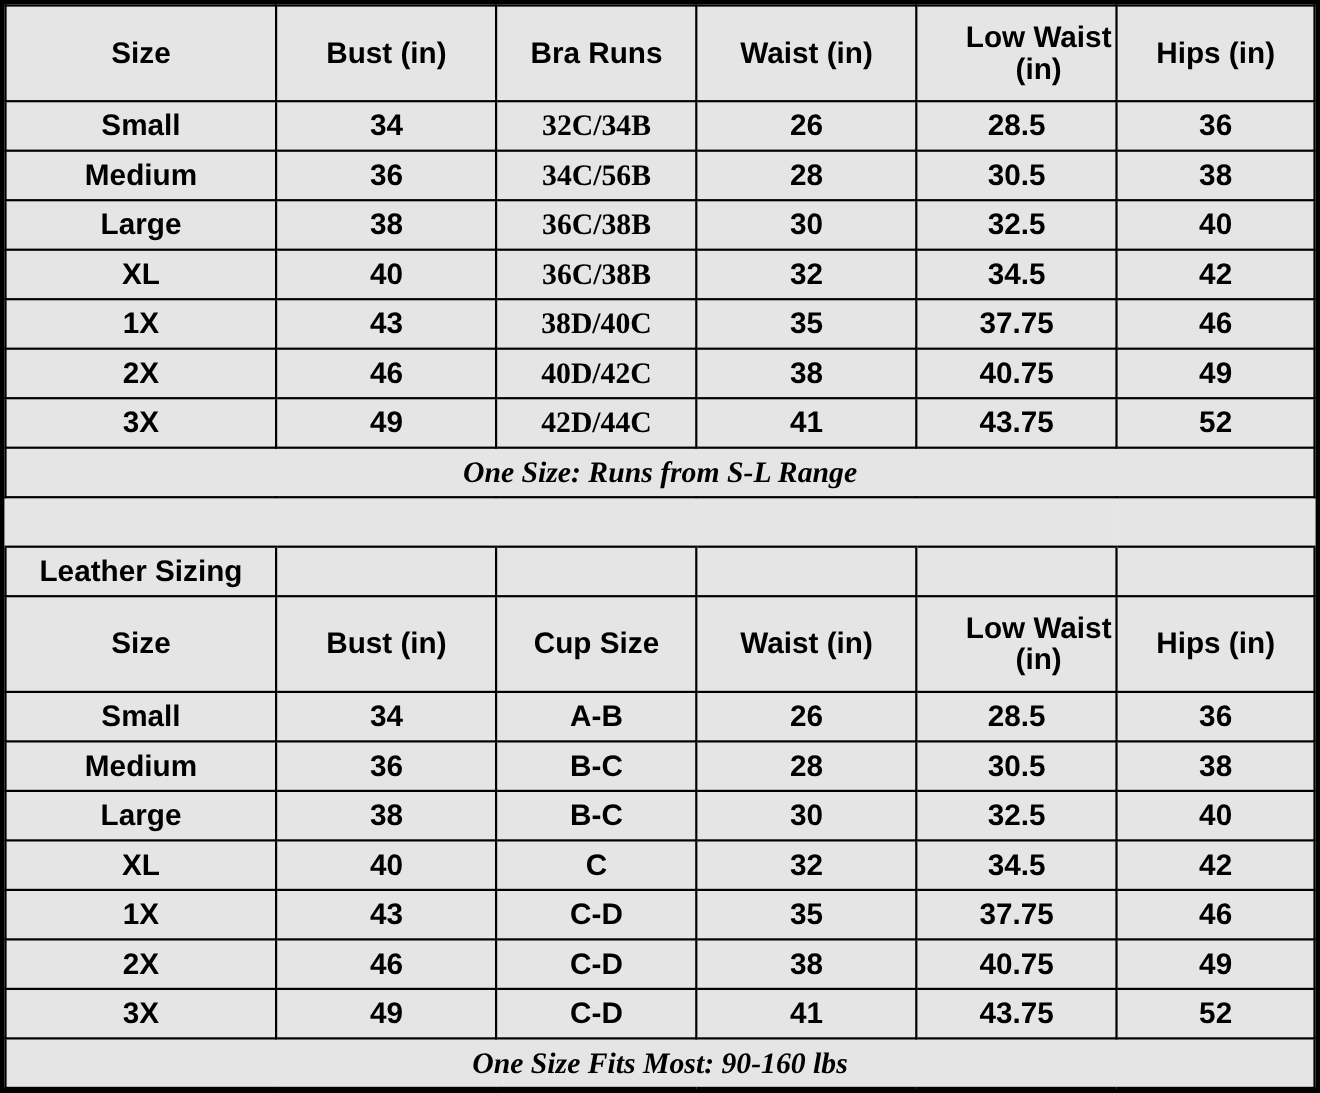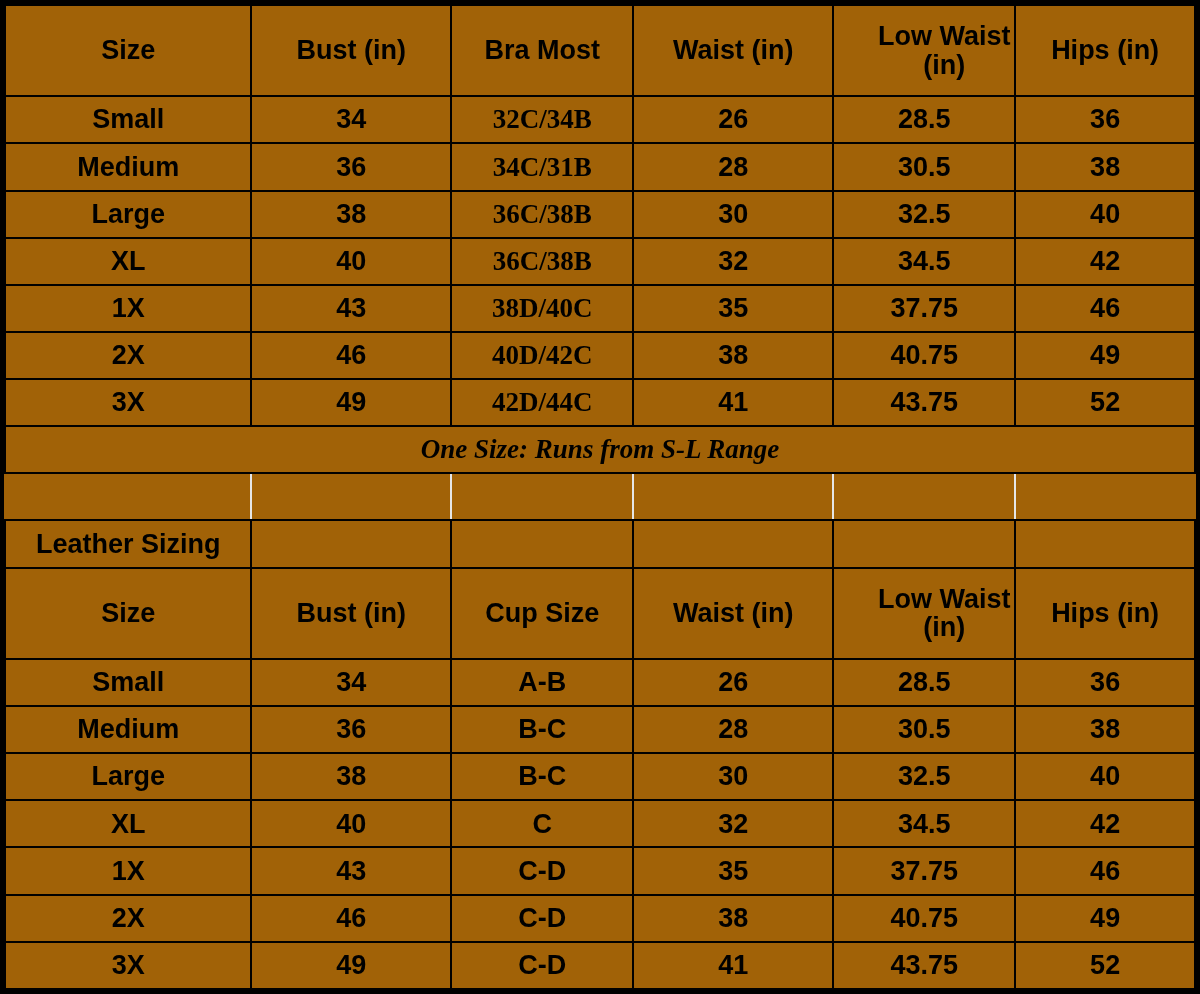--- a/index.html
+++ b/index.html
@@ -12,21 +12,21 @@
     height: 994px;
     font-family: "Liberation Sans", sans-serif;
     overflow: hidden;
   }
   .page {
     position: relative;
     width: 1200px;
     height: 994px;
     box-sizing: border-box;
     border: 4px solid #000000;
-    background: #a16207;
+    background: #e5e5e5;
   }
   table.sizechart {
     width: 100%;
     height: 100%;
     border-collapse: collapse;
     table-layout: fixed;
   }
   table.sizechart td {
     border: 2px solid #000000;
     text-align: center;
@@ -94,41 +94,41 @@
         <col class="c2">
         <col class="c3">
         <col class="c4">
         <col class="c5">
     </colgroup>
     <tbody>
 
       <tr class="header-row">
         <td class="no-left">Size</td>
         <td>Bust (in)</td>
-        <td>Bra Most</td>
+        <td>Bra Runs</td>
         <td>Waist (in)</td>
         <td>
           <span class="hdr-two-line">Low Waist</span>
           <span class="hdr-two-line">(in)</span>
         </td>
         <td class="no-right">Hips (in)</td>
       </tr>
 
       <tr class="data-row">
         <td class="no-left">Small</td>
         <td>34</td>
         <td class="bra">32C/34B</td>
         <td>26</td>
         <td>28.5</td>
         <td class="no-right">36</td>
       </tr>
       <tr class="data-row">
         <td class="no-left">Medium</td>
         <td>36</td>
-        <td class="bra">34C/31B</td>
+        <td class="bra">34C/56B</td>
         <td>28</td>
         <td>30.5</td>
         <td class="no-right">38</td>
       </tr>
       <tr class="data-row">
         <td class="no-left">Large</td>
         <td>38</td>
         <td class="bra">36C/38B</td>
         <td>30</td>
         <td>32.5</td>
@@ -251,15 +251,18 @@
       </tr>
       <tr class="data-row">
         <td class="no-left">3X</td>
         <td>49</td>
         <td>C-D</td>
         <td>41</td>
         <td>43.75</td>
         <td class="no-right">52</td>
       </tr>
 
+      <tr>
+        <td class="note no-left no-right" colspan="6">One Size Fits Most: 90-160 lbs</td>
+      </tr>
     </tbody>
   </table>
 </div>
 
 </body></html>

